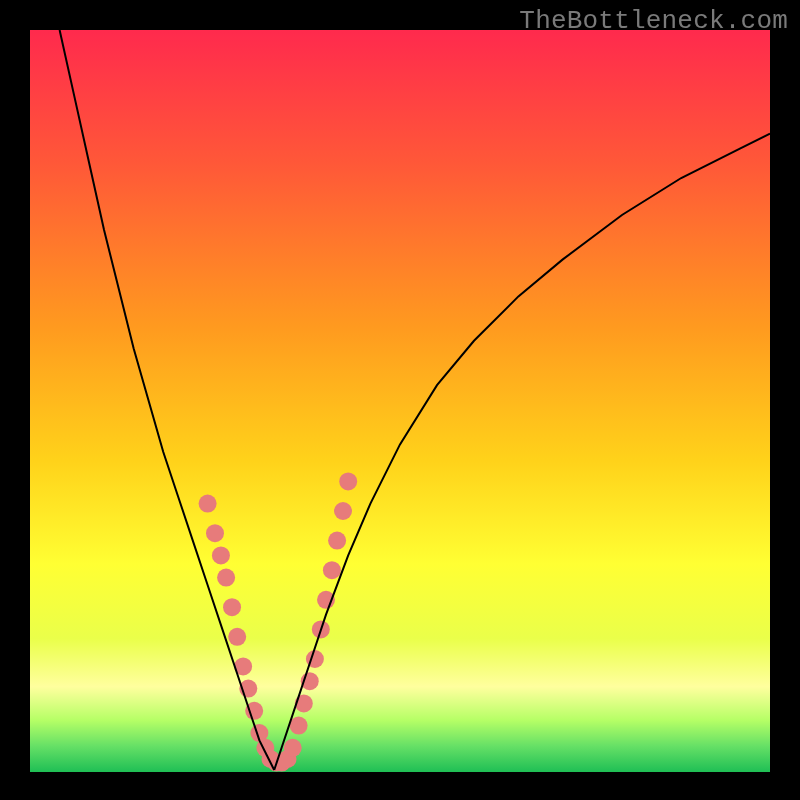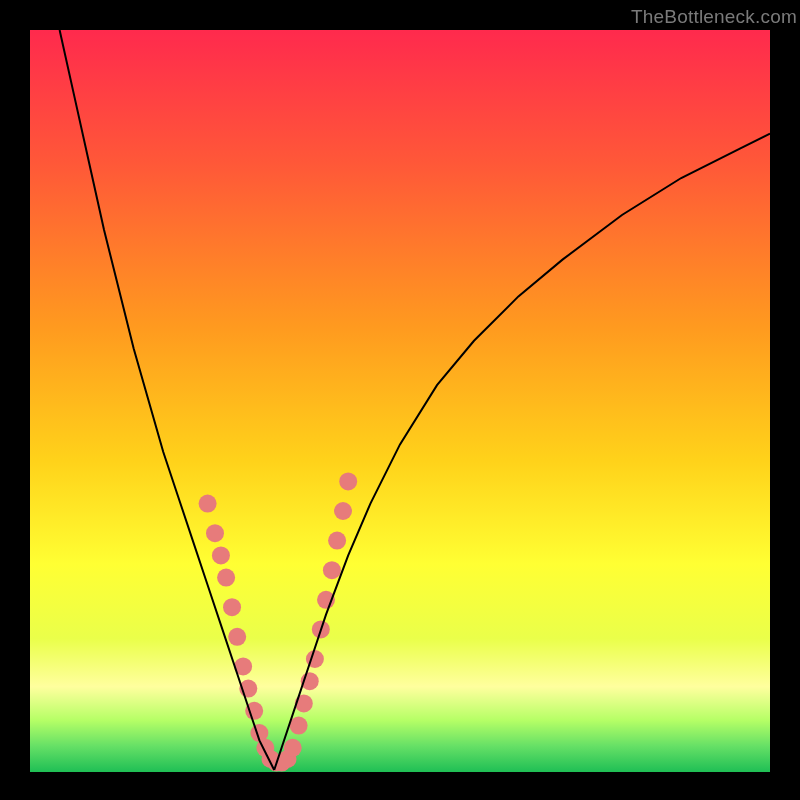--- a/index.html
+++ b/index.html
@@ -23,26 +23,27 @@
     box-sizing: border-box;
     
   }
   .gradient-fill {
     position: absolute;
     inset: 0;
   }
   .watermark {
     position: absolute;
     top: 6px;
-    right: 3px;
+    right: 12px;
     color: #7a7a7a;
-    font-size: 19px;
+    font-size: 26px;
     font-weight: 400;
     letter-spacing: 0.2px;
     user-select: none;
+    font-family: Liberation Mono, monospace;
   }
   svg.curve {
     position: absolute;
     inset: 0;
     overflow: visible;
   }
 </style>
 </head>
 <body>
 

